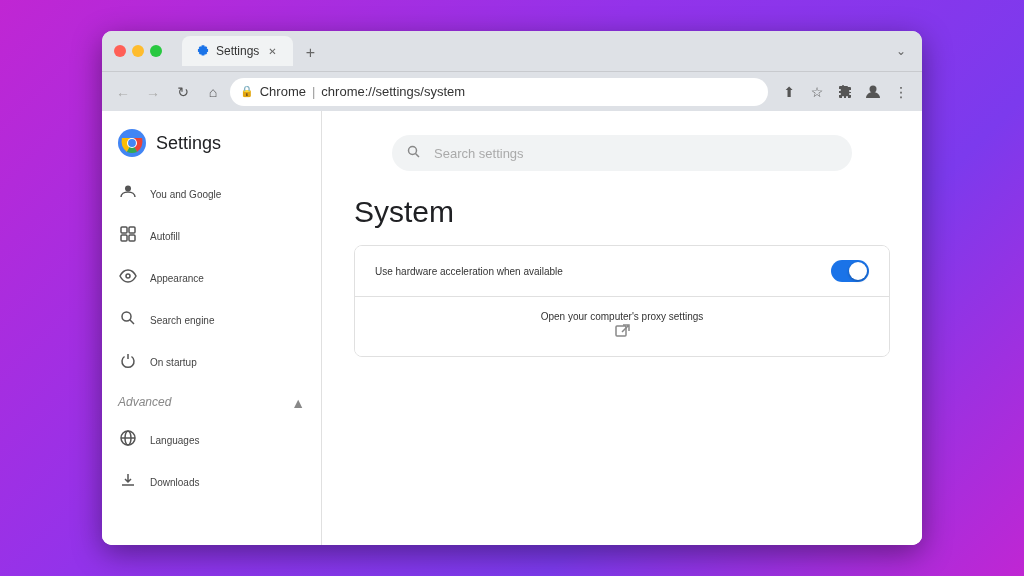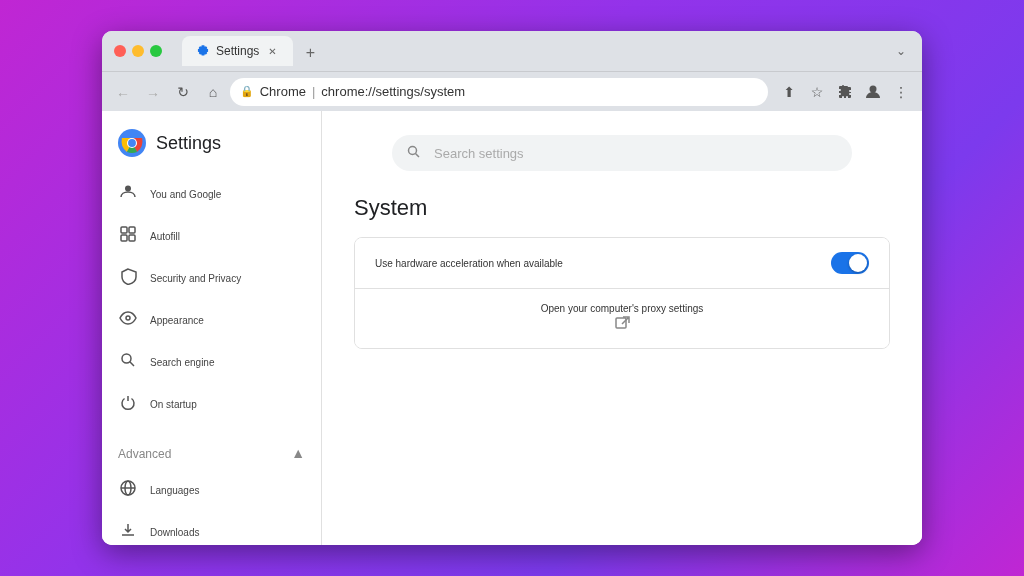--- a/index.html
+++ b/index.html
@@ -193,26 +193,27 @@
       margin-right: 8px;
     }
     .sidebar-icon {
       font-size: 16px;
       color: #555;
       width: 20px;
       text-align: center;
     }
     .sidebar-section {
       display: flex;
-      align-items: flex-end;
+      align-items: flex-start;
       padding: 8px 16px;
       font-size: 12px;
       color: #888;
       font-weight: 500;
-      margin-top: 12px;
+      margin-top: 4px;
+      font-style: italic;
     }
     .section-chevron {
       margin-left: auto;
       font-size: 14px;
       color: #888;
     }
     
     .content-area {
       flex: 1;
       padding: 24px 32px;
@@ -231,21 +232,21 @@
       border-radius: 18px;
       display: flex;
       align-items: center;
       padding: 0 14px;
       gap: 12px;
       font-size: 13px;
       color: #aaa;
     }
     .search-icon { font-size: 14px; color: #888; }
     .page-title {
-      font-size: 22px;
+      font-size: 30px;
       color: #202124;
       font-weight: 400;
       margin-bottom: 16px;
     }
     .settings-card {
       border: 1px solid #e0e0e0;
       border-radius: 8px;
       overflow: hidden;
     }
     .setting-row {
@@ -384,28 +385,20 @@
       <div class="sidebar-item">
         <span class="sidebar-icon">
           <svg width="18" height="18" viewBox="0 0 18 18" fill="none" stroke="#555" stroke-width="1.5">
             <rect x="2" y="2" width="6" height="6" rx="1"></rect>
             <rect x="10" y="2" width="6" height="6" rx="1"></rect>
             <rect x="2" y="10" width="6" height="6" rx="1"></rect>
             <rect x="10" y="10" width="6" height="6" rx="1"></rect>
           </svg>
         </span>
         <span>Autofill</span>
-      </div>
-      <div class="sidebar-item">
-        <span class="sidebar-icon">
-          <svg width="18" height="18" viewBox="0 0 18 18" fill="none" stroke="#555" stroke-width="1.5">
-            <path d="M9 2L3 5v5c0 3.3 2.6 6 6 7.5C15 16 17 13 17 10V5L9 2z"></path>
-          </svg>
-        </span>
-        <span>Security and Privacy</span>
       </div>
       <div class="sidebar-item">
         <span class="sidebar-icon">
           <svg width="18" height="18" viewBox="0 0 18 18" fill="none" stroke="#555" stroke-width="1.5">
             <path d="M1 9C3 5 6 3 9 3s6 2 8 6c-2 4-5 6-8 6s-6-2-8-6z"></path>
             <circle cx="9" cy="9" r="2"></circle>
           </svg>
         </span>
         <span>Appearance</span>
       </div>

